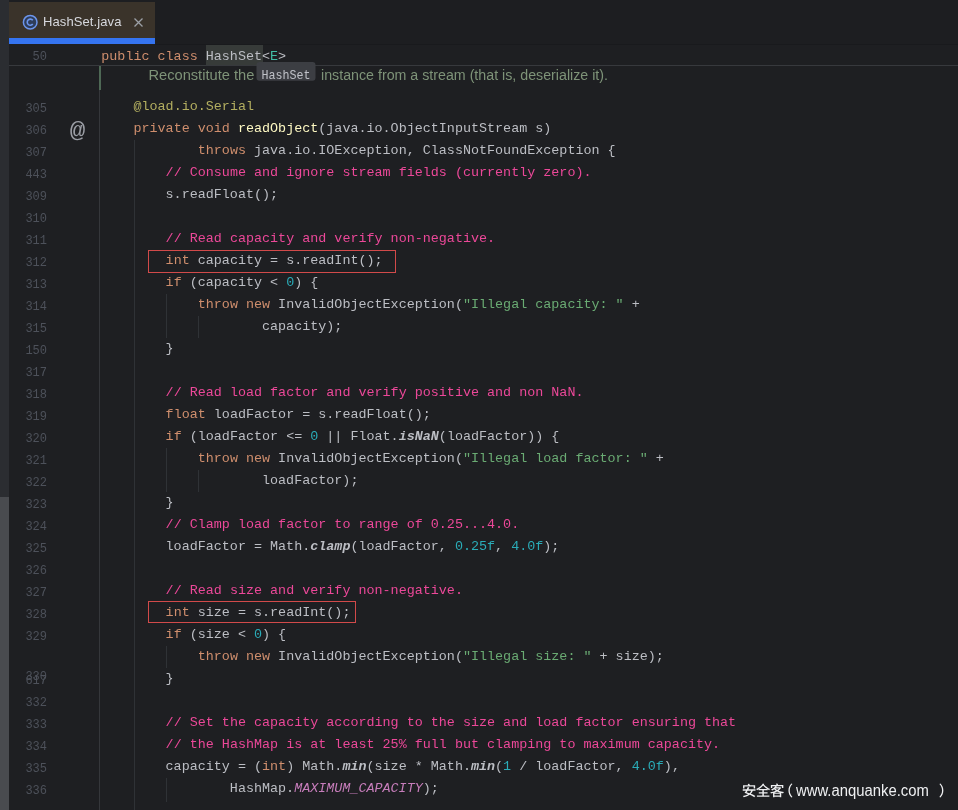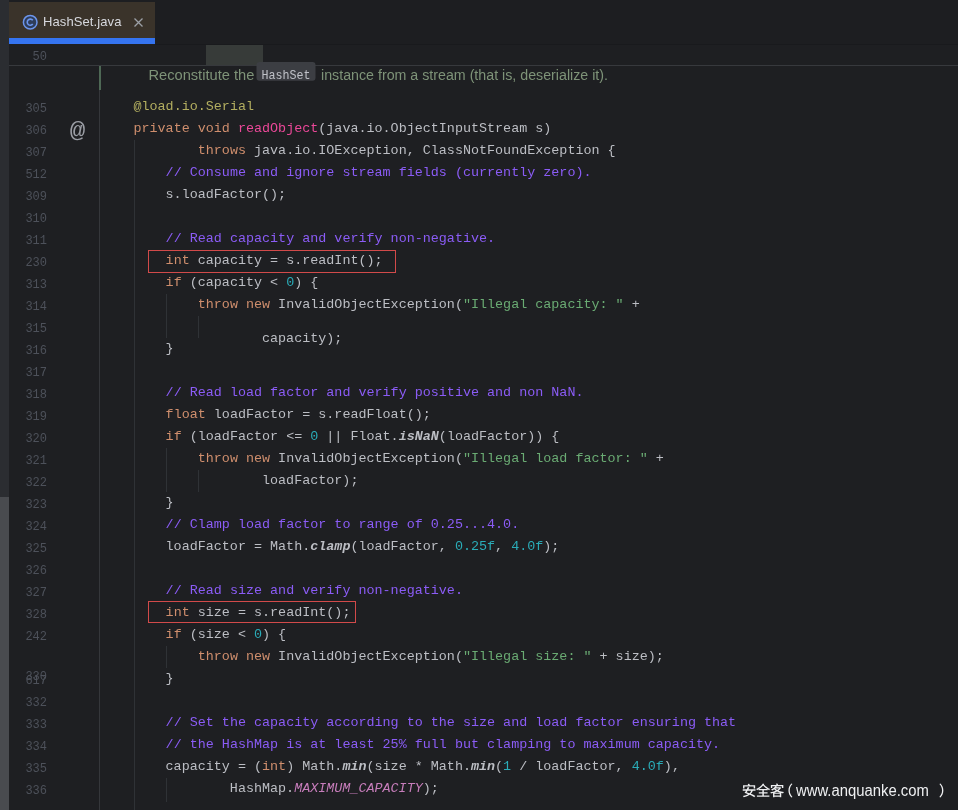--- a/index.html
+++ b/index.html
@@ -20,24 +20,24 @@
 
 .strip1 { position:absolute; left:0; top:0; width:8.5px; height:497px; background:#2b2d31; }
 .strip2 { position:absolute; left:0; top:497px; width:8.5px; height:313px; background:#494b4f; }
 .gutsep { position:absolute; left:99px; top:66px; width:1.2px; height:744px; background:#35373b; }
 
 .num { position:absolute; left:0; width:47px; height:22px; text-align:right; padding-top:2px;
   font-size:12px; line-height:22px; color:#4d515a; }
 .code { position:absolute; left:101.3px; height:22px; white-space:pre;
   font-size:13.4px; line-height:22px; color:#bcbec4; }
 .k { color:#cf8e6d; }
-.c { color:#8b5cf6; }
+.c { color:#ec4899; }
 .s { color:#6aab73; }
 .n { color:#2aacb8; }
-.m { color:#ec4899; }
+.m { color:#fef9c3; }
 .a { color:#b3ae60; }
 .p { color:#c77dbb; font-style:italic; }
 .i { font-style:italic;font-weight:bold; }
 .guide { position:absolute; width:1px; background:#2f3236; }
 .redbox { position:absolute; border:1.7px solid #d24a4a; }
 .hl { position:absolute; background:#373b39; }
 .at { position:absolute; left:67px; width:21px; text-align:center; font-size:22px; line-height:21px; padding-top:3px; color:#9a9da4; transform:scaleX(1.18); }
 </style>
 </head>
 <body>
@@ -51,20 +51,21 @@
   </svg>
   <div class="tabtext">HashSet.java</div>
   <svg class="abs" style="left:133px;top:17px" width="11" height="11" viewBox="0 0 11 11">
     <path d="M1.5 1.5 L9.5 9.5 M9.5 1.5 L1.5 9.5" stroke="#9ca0a6" stroke-width="1.3"></path>
   </svg>
   <div class="barborder"></div>
 
   <div class="sticky"></div>
   <div class="hl" style="left:205.6px;top:45px;width:57.8px;height:20px"></div>
   <div class="num" style="top:44px">50</div>
+  <div class="code" style="top:46px"><span class="k">public class </span>HashSet&lt;<span style="color:#42bda5">E</span>&gt;</div>
 
   <div class="stickyborder"></div>
   <svg class="abs" style="left:0;top:60px" width="700" height="34">
     <rect x="256.5" y="2" width="59" height="18.7" rx="3" fill="#3c3e43"></rect>
     <text x="148.4" y="19.5" textLength="106" lengthAdjust="spacingAndGlyphs" font-family="Liberation Sans, sans-serif" font-size="13.8px" fill="#7e9378">Reconstitute the</text>
     <text x="261.5" y="19" textLength="49" lengthAdjust="spacingAndGlyphs" font-family="Liberation Mono, monospace" font-size="12.2px" fill="#bfc1c7">HashSet</text>
     <text x="321" y="19.5" textLength="287" lengthAdjust="spacingAndGlyphs" font-family="Liberation Sans, sans-serif" font-size="13.8px" fill="#7e9378">instance from a stream (that is, deserialize it).</text>
   </svg>
 
   <div class="strip1"></div>
@@ -81,36 +82,36 @@
   <div class="guide" style="left:165.6px;top:778px;height:24px"></div>
 
   <div id="codelines">
   <div class="num" style="top:96px">305</div>
       <div class="code" style="top:96px">    <span class="a">@load.io.Serial</span></div>
   <div class="num" style="top:118px">306</div>
       <div class="at" style="top:118px">@</div>
       <div class="code" style="top:118px">    <span class="k">private void </span><span class="m">readObject</span>(java.io.ObjectInputStream s)</div>
   <div class="num" style="top:140px">307</div>
       <div class="code" style="top:140px">            <span class="k">throws</span> java.io.IOException, ClassNotFoundException {</div>
-  <div class="num" style="top:162px">512</div>
+  <div class="num" style="top:162px">443</div>
       <div class="code" style="top:162px">        <span class="c">// Consume and ignore stream fields (currently zero).</span></div>
   <div class="num" style="top:184px">309</div>
-      <div class="code" style="top:184px">        s.loadFactor();</div>
+      <div class="code" style="top:184px">        s.readFloat();</div>
   <div class="num" style="top:206px">310</div>
   <div class="num" style="top:228px">311</div>
       <div class="code" style="top:228px">        <span class="c">// Read capacity and verify non-negative.</span></div>
-  <div class="num" style="top:250px">230</div>
+  <div class="num" style="top:250px">312</div>
       <div class="code" style="top:250px">        <span class="k">int</span> capacity = s.readInt();</div>
   <div class="num" style="top:272px">313</div>
       <div class="code" style="top:272px">        <span class="k">if</span> (capacity &lt; <span class="n">0</span>) {</div>
   <div class="num" style="top:294px">314</div>
       <div class="code" style="top:294px">            <span class="k">throw new</span> InvalidObjectException(<span class="s">"Illegal capacity: "</span> +</div>
   <div class="num" style="top:316px">315</div>
-      <div class="code" style="top:328px">                    capacity);</div>
-  <div class="num" style="top:338px">316</div>
+      <div class="code" style="top:316px">                    capacity);</div>
+  <div class="num" style="top:338px">150</div>
       <div class="code" style="top:338px">        }</div>
   <div class="num" style="top:360px">317</div>
   <div class="num" style="top:382px">318</div>
       <div class="code" style="top:382px">        <span class="c">// Read load factor and verify positive and non NaN.</span></div>
   <div class="num" style="top:404px">319</div>
       <div class="code" style="top:404px">        <span class="k">float</span> loadFactor = s.readFloat();</div>
   <div class="num" style="top:426px">320</div>
       <div class="code" style="top:426px">        <span class="k">if</span> (loadFactor &lt;= <span class="n">0</span> || Float.<span class="i">isNaN</span>(loadFactor)) {</div>
   <div class="num" style="top:448px">321</div>
       <div class="code" style="top:448px">            <span class="k">throw new</span> InvalidObjectException(<span class="s">"Illegal load factor: "</span> +</div>
@@ -120,21 +121,21 @@
       <div class="code" style="top:492px">        }</div>
   <div class="num" style="top:514px">324</div>
       <div class="code" style="top:514px">        <span class="c">// Clamp load factor to range of 0.25...4.0.</span></div>
   <div class="num" style="top:536px">325</div>
       <div class="code" style="top:536px">        loadFactor = Math.<span class="i">clamp</span>(loadFactor, <span class="n">0.25f</span>, <span class="n">4.0f</span>);</div>
   <div class="num" style="top:558px">326</div>
   <div class="num" style="top:580px">327</div>
       <div class="code" style="top:580px">        <span class="c">// Read size and verify non-negative.</span></div>
   <div class="num" style="top:602px">328</div>
       <div class="code" style="top:602px">        <span class="k">int</span> size = s.readInt();</div>
-  <div class="num" style="top:624px">242</div>
+  <div class="num" style="top:624px">329</div>
       <div class="code" style="top:624px">        <span class="k">if</span> (size &lt; <span class="n">0</span>) {</div>
   <div class="num" style="top:664px">330</div>
       <div class="code" style="top:646px">            <span class="k">throw new</span> InvalidObjectException(<span class="s">"Illegal size: "</span> + size);</div>
   <div class="num" style="top:668px">617</div>
       <div class="code" style="top:668px">        }</div>
   <div class="num" style="top:690px">332</div>
   <div class="num" style="top:712px">333</div>
       <div class="code" style="top:712px">        <span class="c">// Set the capacity according to the size and load factor ensuring that</span></div>
   <div class="num" style="top:734px">334</div>
       <div class="code" style="top:734px">        <span class="c">// the HashMap is at least 25% full but clamping to maximum capacity.</span></div>

